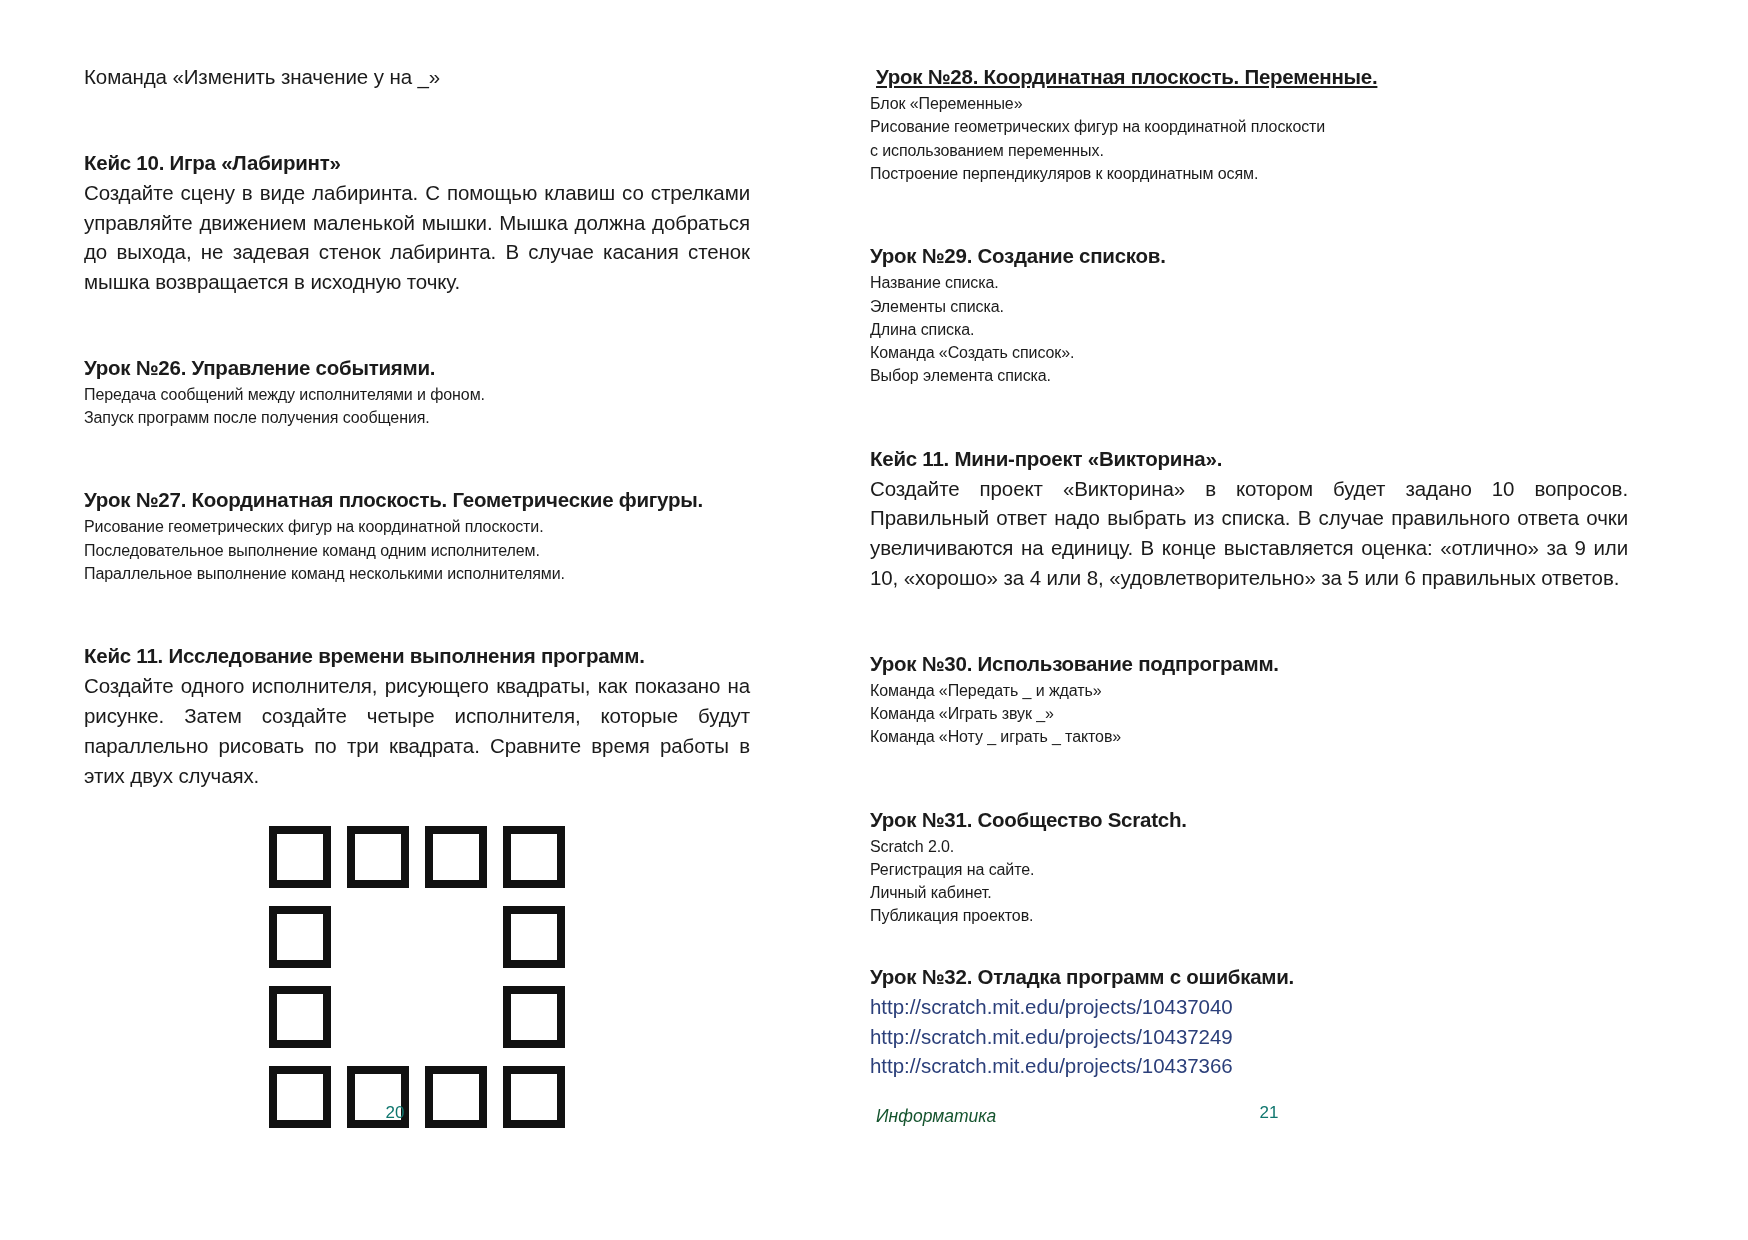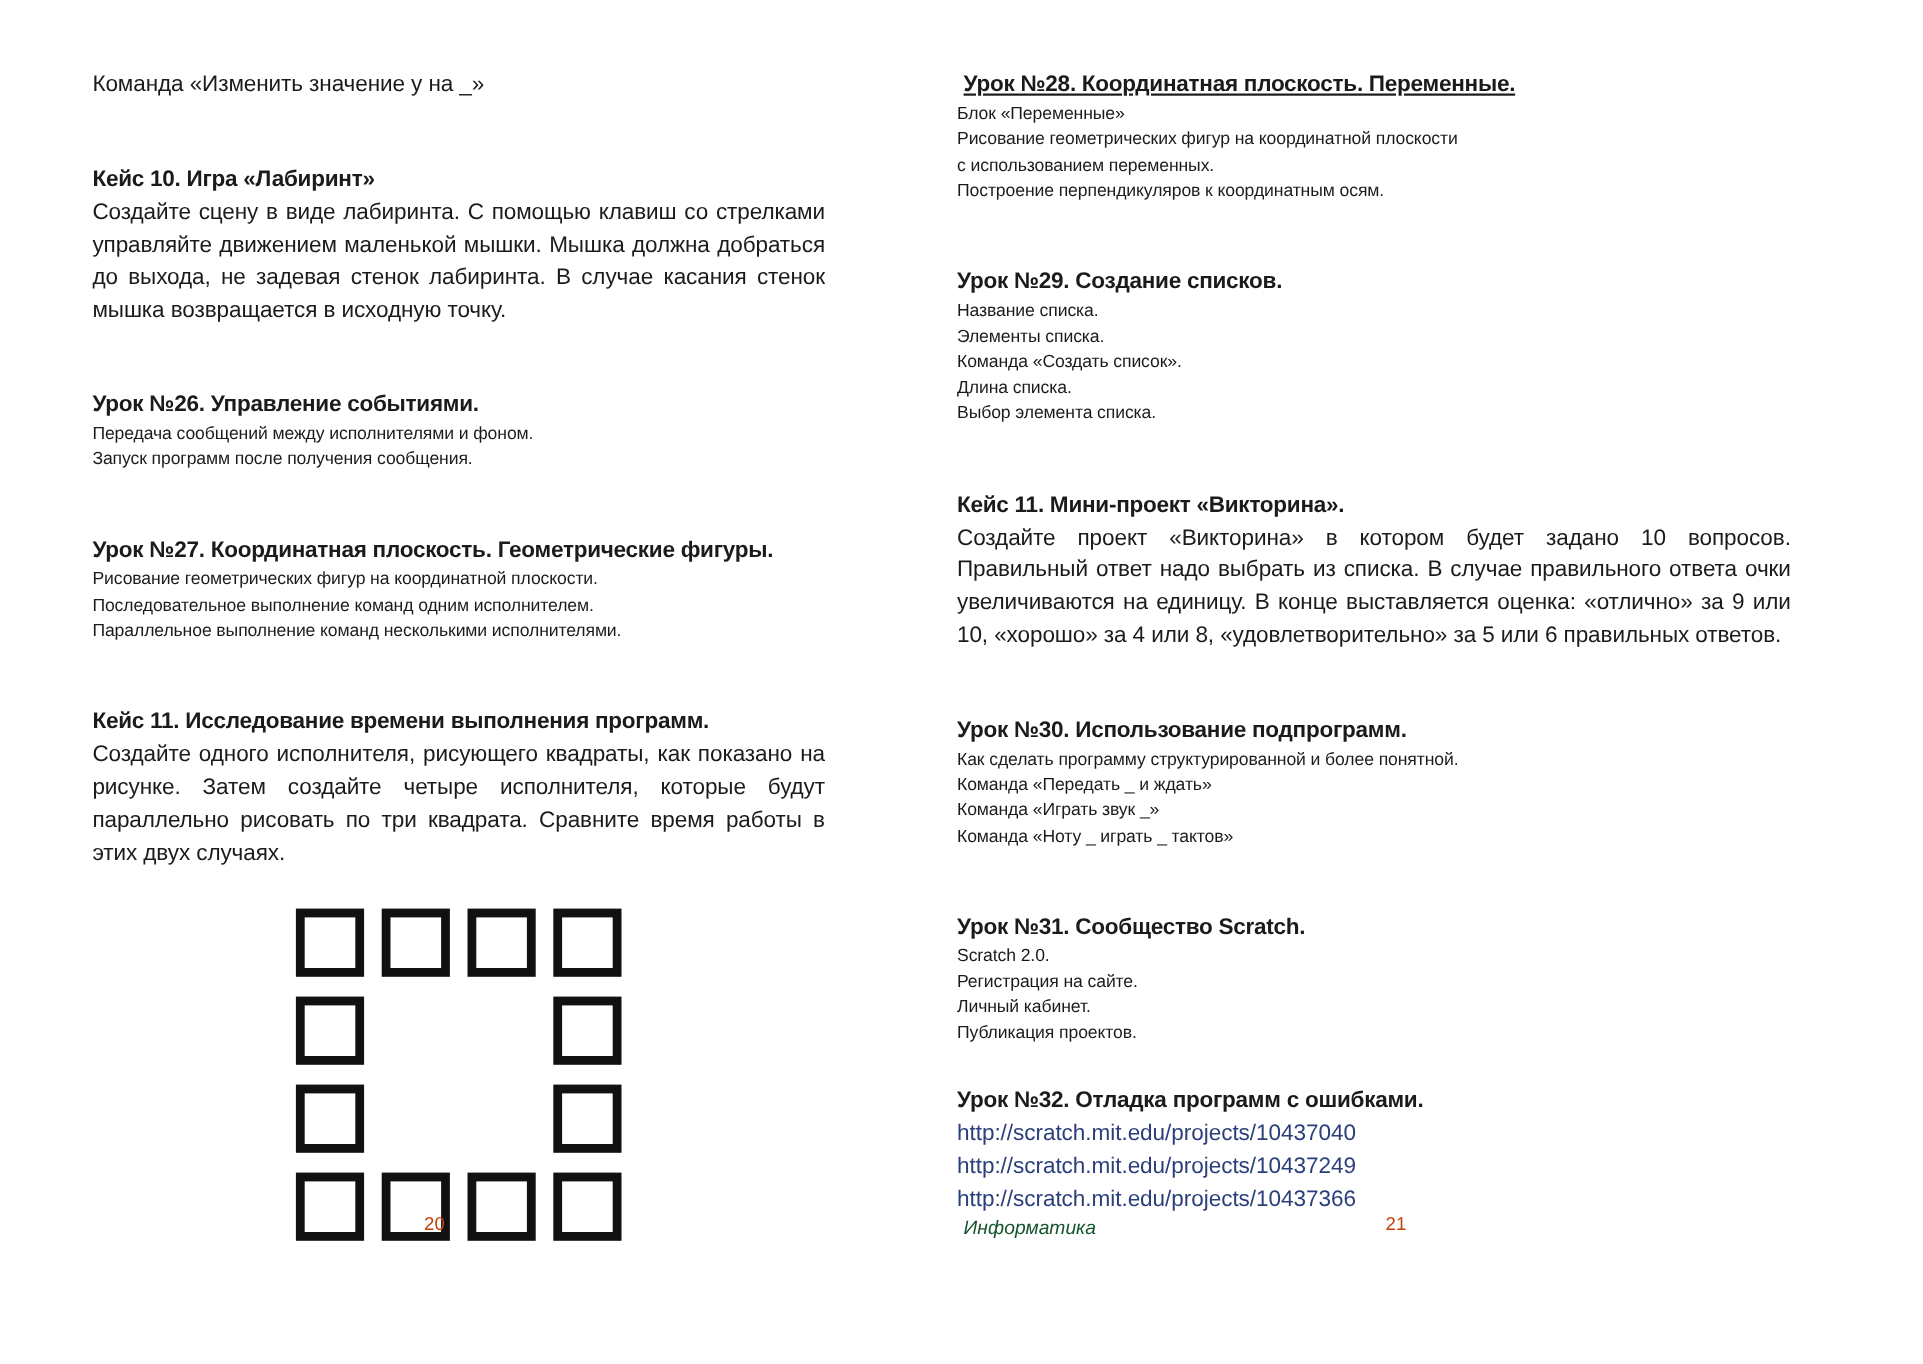--- a/index.html
+++ b/index.html
@@ -88,21 +88,21 @@
     border: 8px solid #111111;
     box-sizing: border-box;
   }
   .sq.empty { border: none; }
 
   
   .folio {
     position: absolute;
     bottom: 92px;
     font-size: 17px;
-    color: #c2410c;
+    color: #0f766e;
   }
   .folio-left  { left: 0; right: 0; text-align: center; }
   .folio-right { left: 0; right: 0; text-align: center; }
   .running-head {
     position: absolute;
     bottom: 88px;
     left: 74px;
     font-size: 17.5px;
     font-style: italic;
     color: #14532d;
@@ -183,35 +183,34 @@
           <span>с использованием переменных.</span>
           <span>Построение перпендикуляров к координатным осям.</span>
         </p>
       </div>
 
       <div class="block">
         <h3 class="hd">Урок №29. Создание списков.</h3>
         <p class="lines">
           <span>Название списка.</span>
           <span>Элементы списка.</span>
+          <span>Длина списка.</span>
           <span>Команда «Создать список».</span>
-          <span>Длина списка.</span>
           <span>Выбор элемента списка.</span>
         </p>
       </div>
 
       <div class="block">
         <h3 class="hd">Кейс 11. Мини-проект «Викторина».</h3>
         <p class="body just-r">Создайте проект «Викторина» в котором будет задано 10 вопросов. Правильный ответ надо выбрать из списка. В случае правильного ответа очки увеличиваются на единицу. В конце выставляется оценка: «отлично» за 9 или 10, «хорошо» за 4 или 8, «удовлетворительно» за 5 или 6 правильных ответов.</p>
       </div>
 
       <div class="block">
         <h3 class="hd">Урок №30. Использование подпрограмм.</h3>
         <p class="lines">
-          <span>Как сделать программу структурированной и более понятной.</span>
           <span>Команда «Передать _ и ждать»</span>
           <span>Команда «Играть звук _»</span>
           <span>Команда «Ноту _ играть _ тактов»</span>
         </p>
       </div>
 
       <div class="block">
         <h3 class="hd">Урок №31. Сообщество Scratch.</h3>
         <p class="lines">
           <span>Scratch 2.0.</span>

